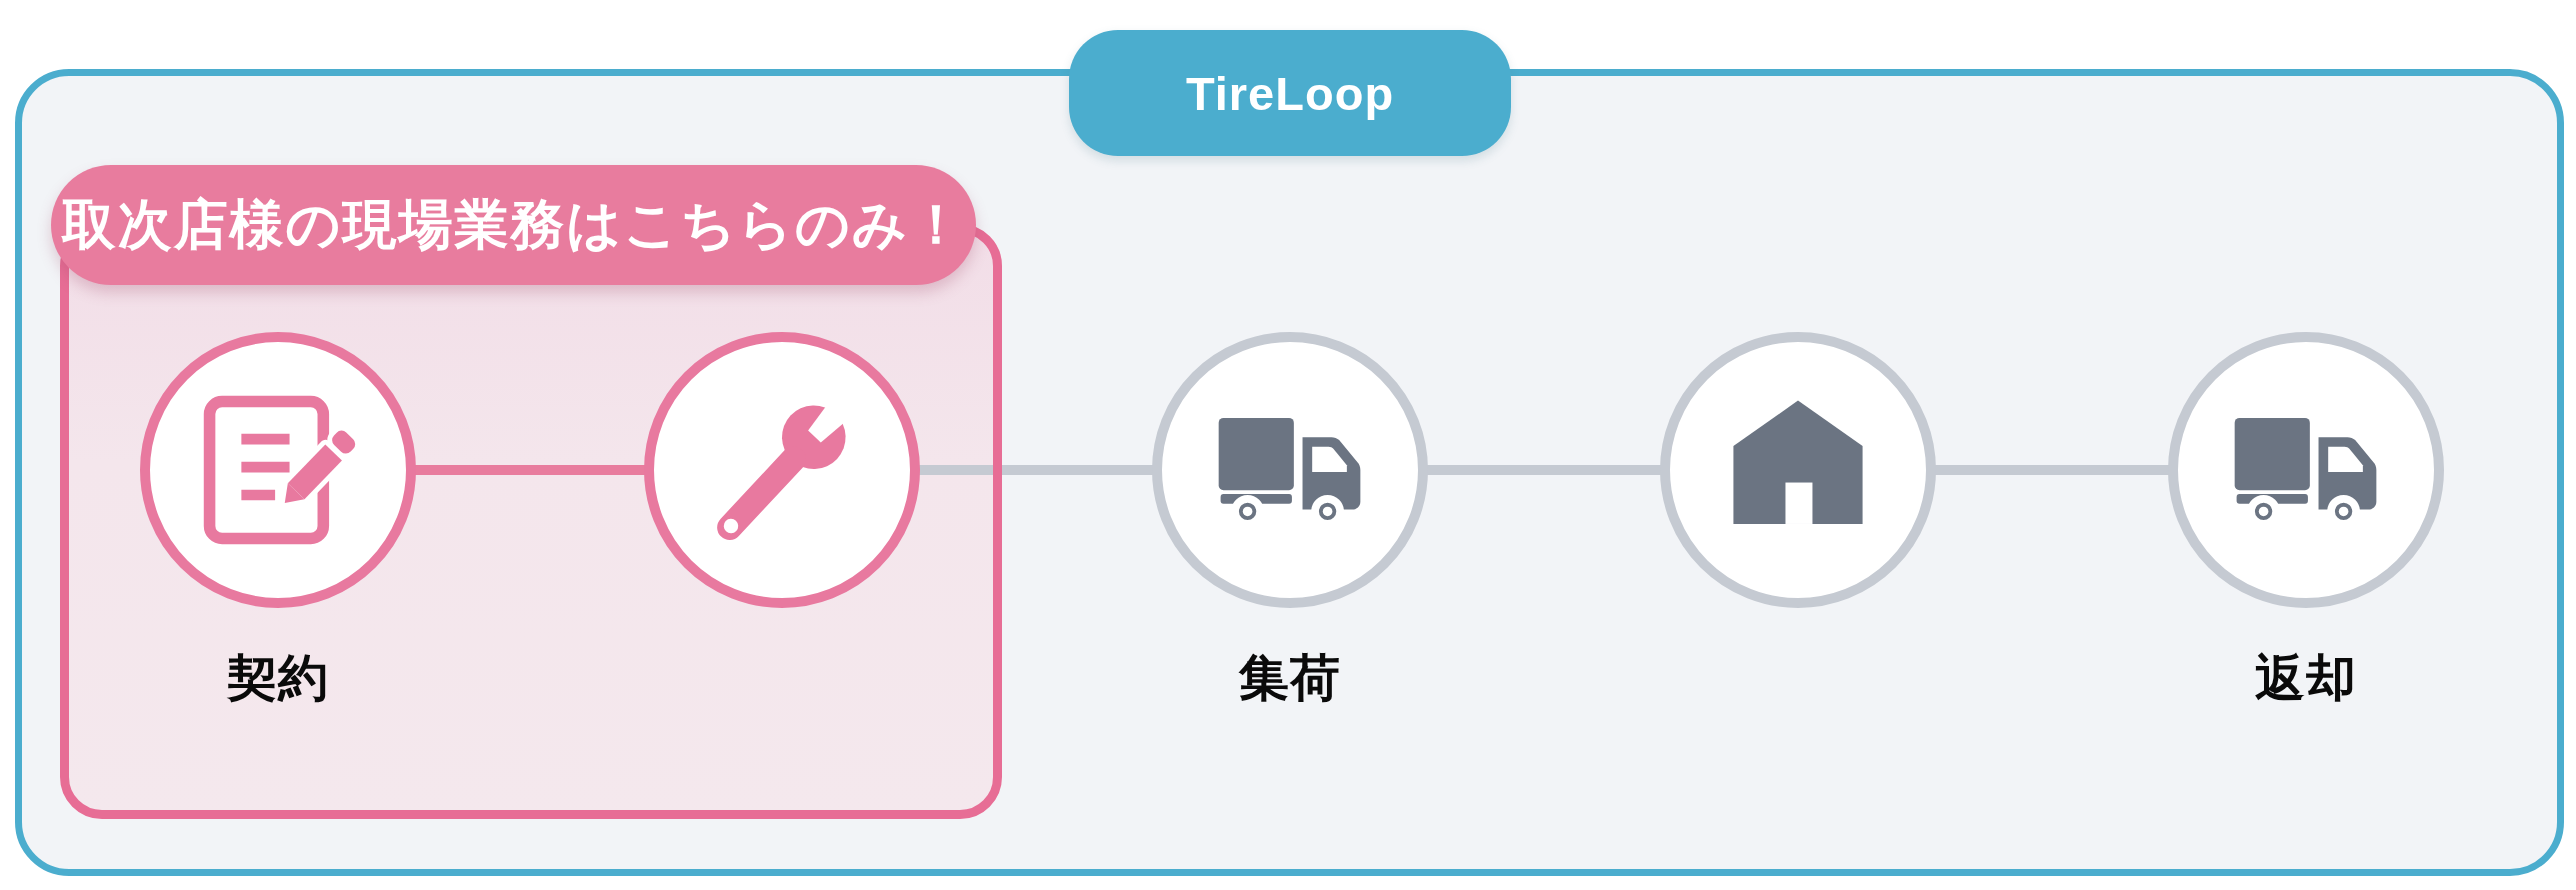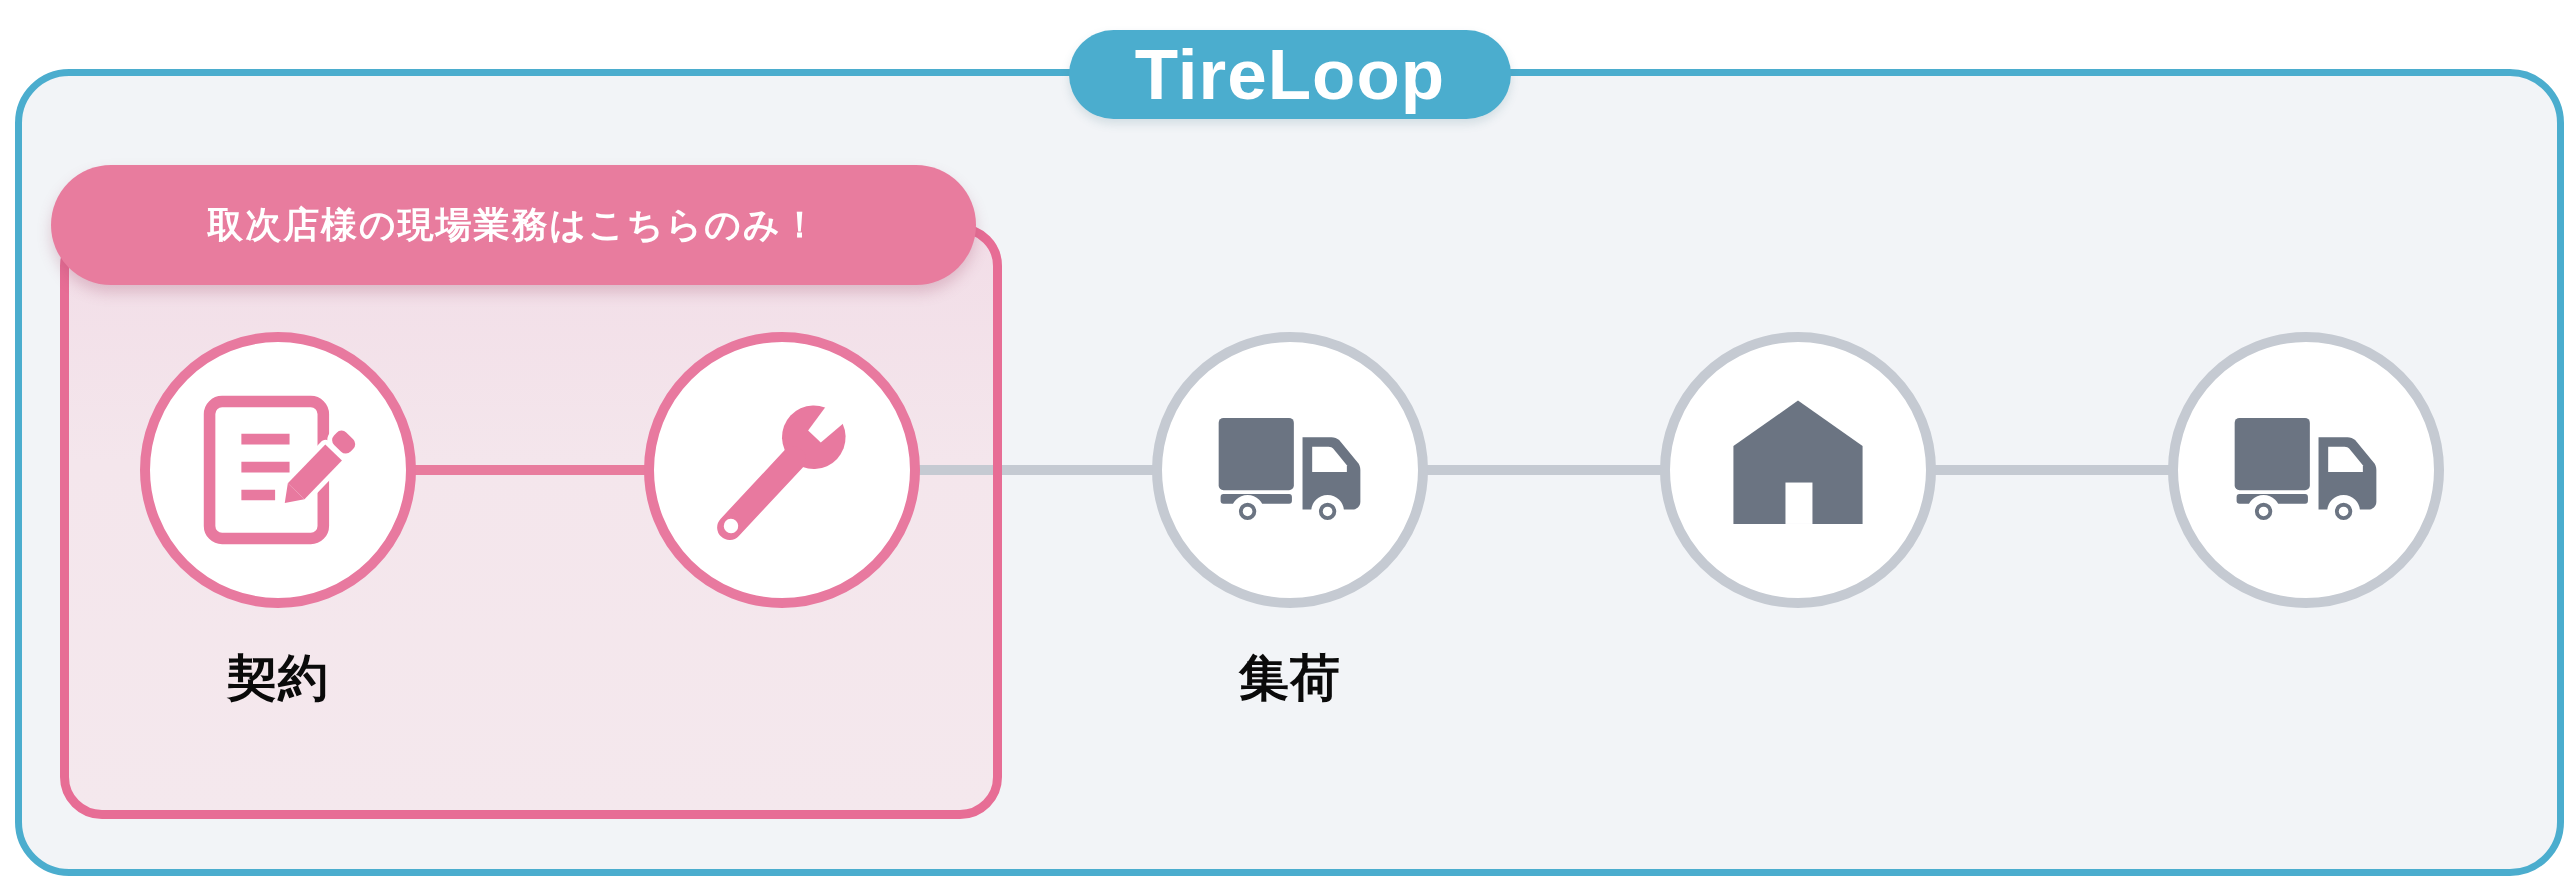--- a/index.html
+++ b/index.html
@@ -54,40 +54,40 @@
   .connector.gray { background:#c5cad2; }
   .conn-1 { left:414px;  width:232px; }
   .conn-2 { left:918px;  width:236px; }
   .conn-3 { left:1426px; width:236px; }
   .conn-4 { left:1934px; width:236px; }
 
   
   .brand-pill {
     position:absolute;
     left:1069px; top:30px;
-    width:442px; height:89px;
+    width:442px; height:126px;
     background:#4badce;
     border-radius:49px;
     display:flex; align-items:center; justify-content:center;
     color:#ffffff;
-    font-size:71px; font-weight:600; letter-spacing:1px;
+    font-size:47px; font-weight:600; letter-spacing:1px;
     z-index:4;
     box-shadow:0 4.8px 9.7px rgba(70,120,140,0.18);
   }
 
   
   .callout {
     position:absolute;
     left:51px; top:165px;
     width:925px; height:120px;
     background:#e87c9e;
     border-radius:60px;
     display:flex; align-items:center; justify-content:center;
     color:#ffffff;
-    font-size:36px; font-weight:800; letter-spacing:1.9px;
+    font-size:54px; font-weight:800; letter-spacing:1.9px;
     z-index:4;
     box-shadow:0 7.7px 13.5px rgba(160,70,105,0.25);
   }
 
   
   .circle {
     position:absolute;
     top:332px;
     width:276px; height:276px;
     background:#ffffff;
@@ -211,15 +211,16 @@
         <rect x="11" y="108" width="74" height="10" rx="3"></rect>
         <path d="M96 49 h30 c3 0 6 1 8 3 l19 23 c2 2 3 5 3 8 v33 c0 5 -4 8 -8 8 h-52 z"></path>
       </g>
       <path d="M106 59 h17 c2 0 4 1 5 2 l14 17 v7 h-36 z" fill="#ffffff"></path>
       <circle cx="39" cy="126" r="13" fill="#6b7482" stroke="#ffffff" stroke-width="8"></circle>
       <circle cx="39" cy="126" r="5" fill="#ffffff"></circle>
       <circle cx="122" cy="126" r="13" fill="#6b7482" stroke="#ffffff" stroke-width="8"></circle>
       <circle cx="122" cy="126" r="5" fill="#ffffff"></circle>
     </svg>
   </div>
+  <div class="step-label l-5">返却</div>
 
 </div>
 
 
 </body></html>

